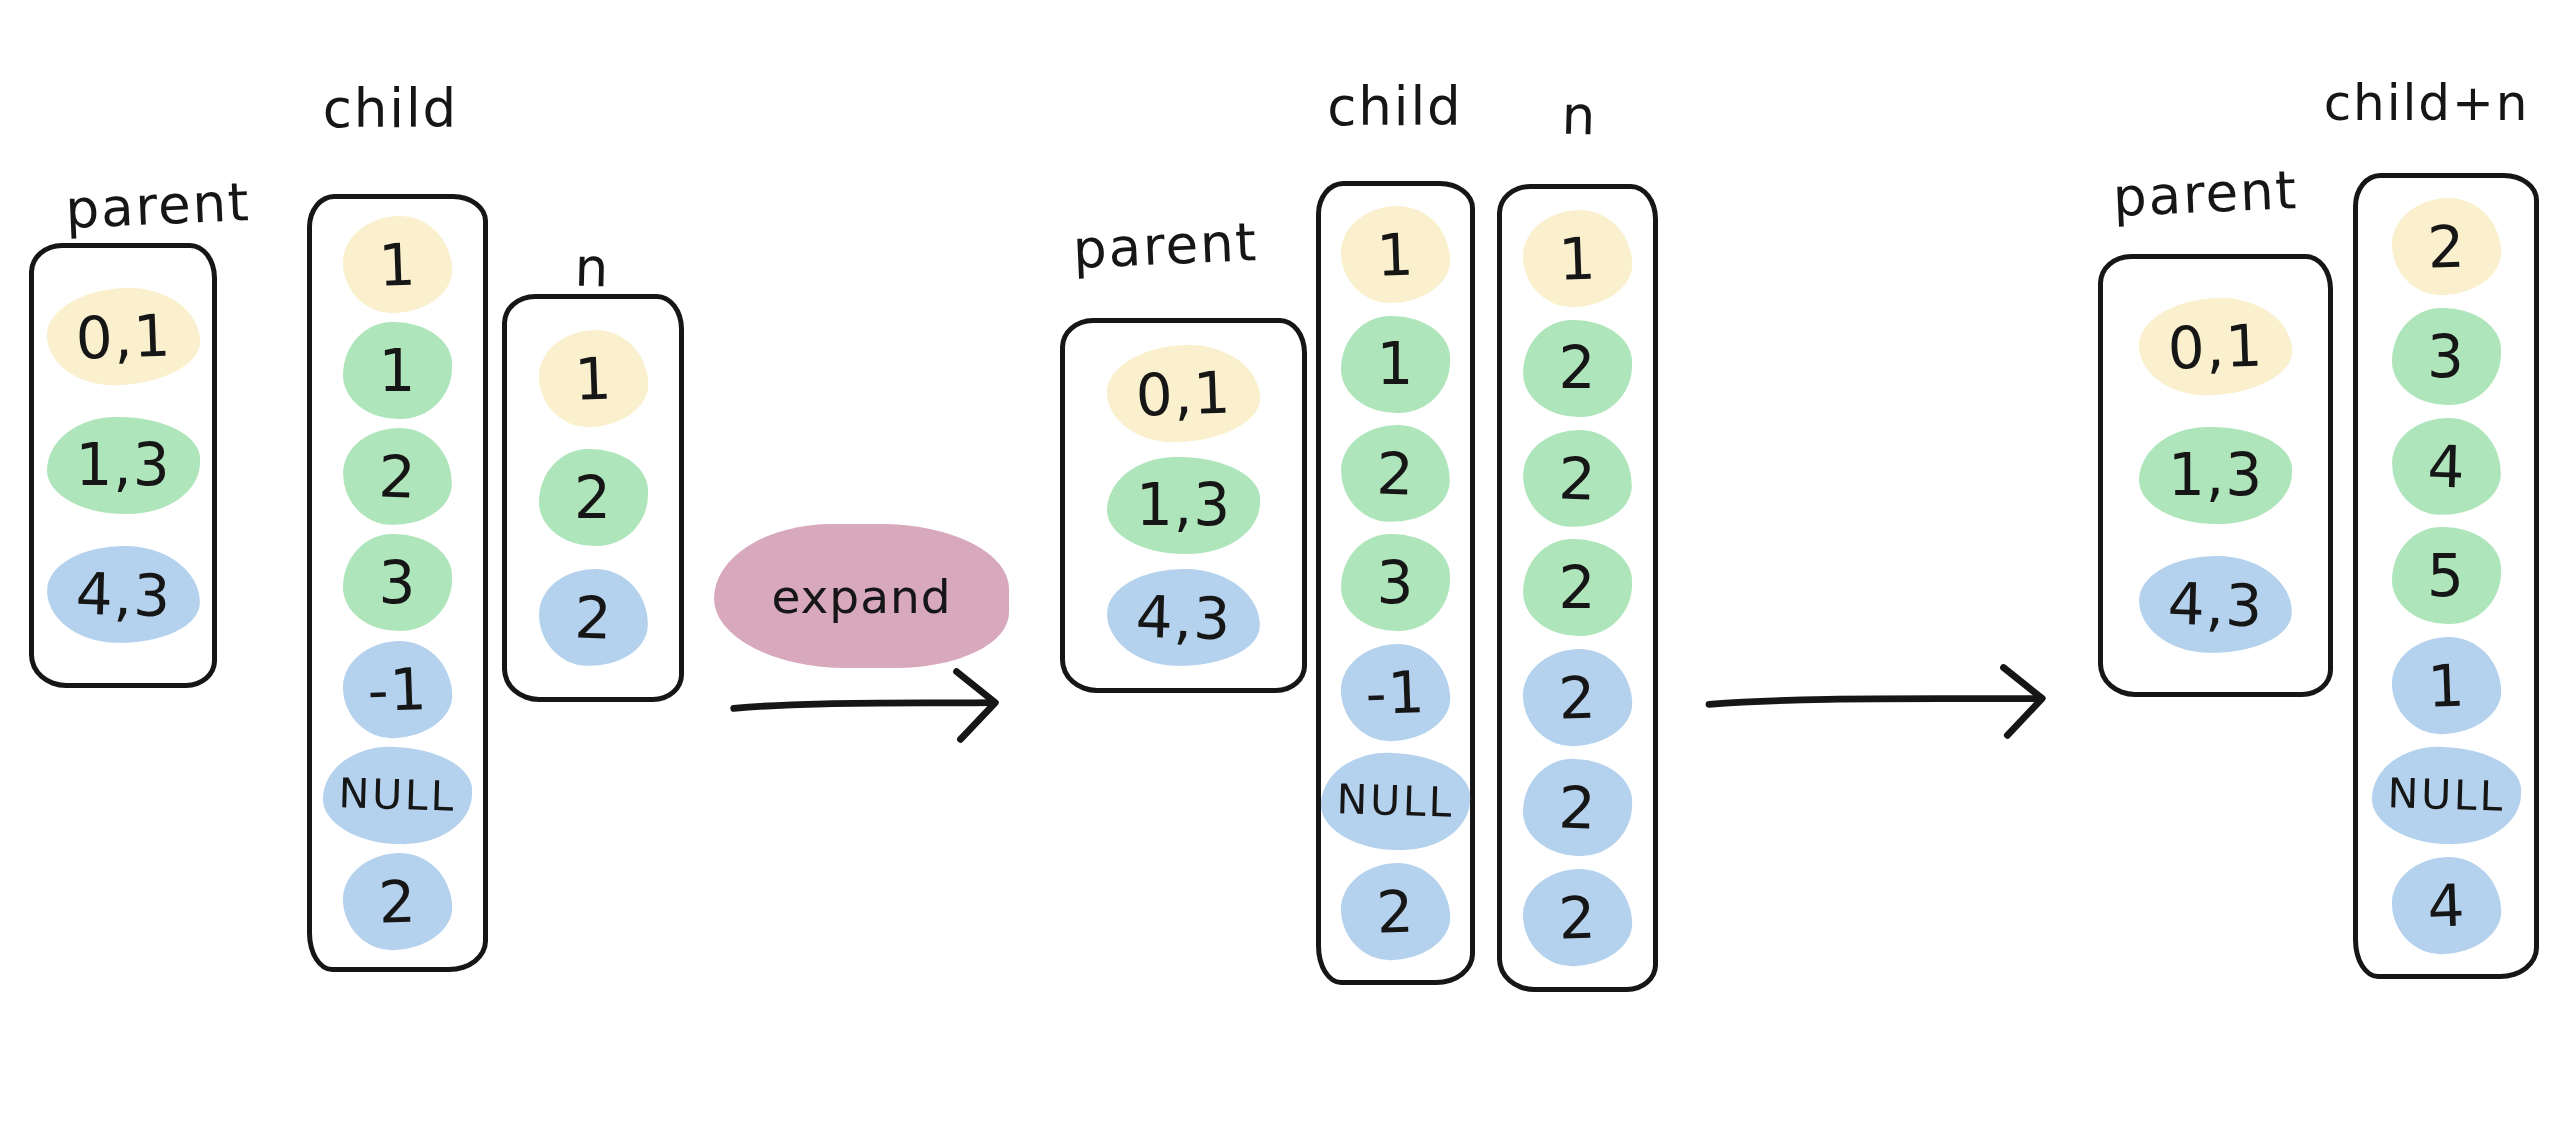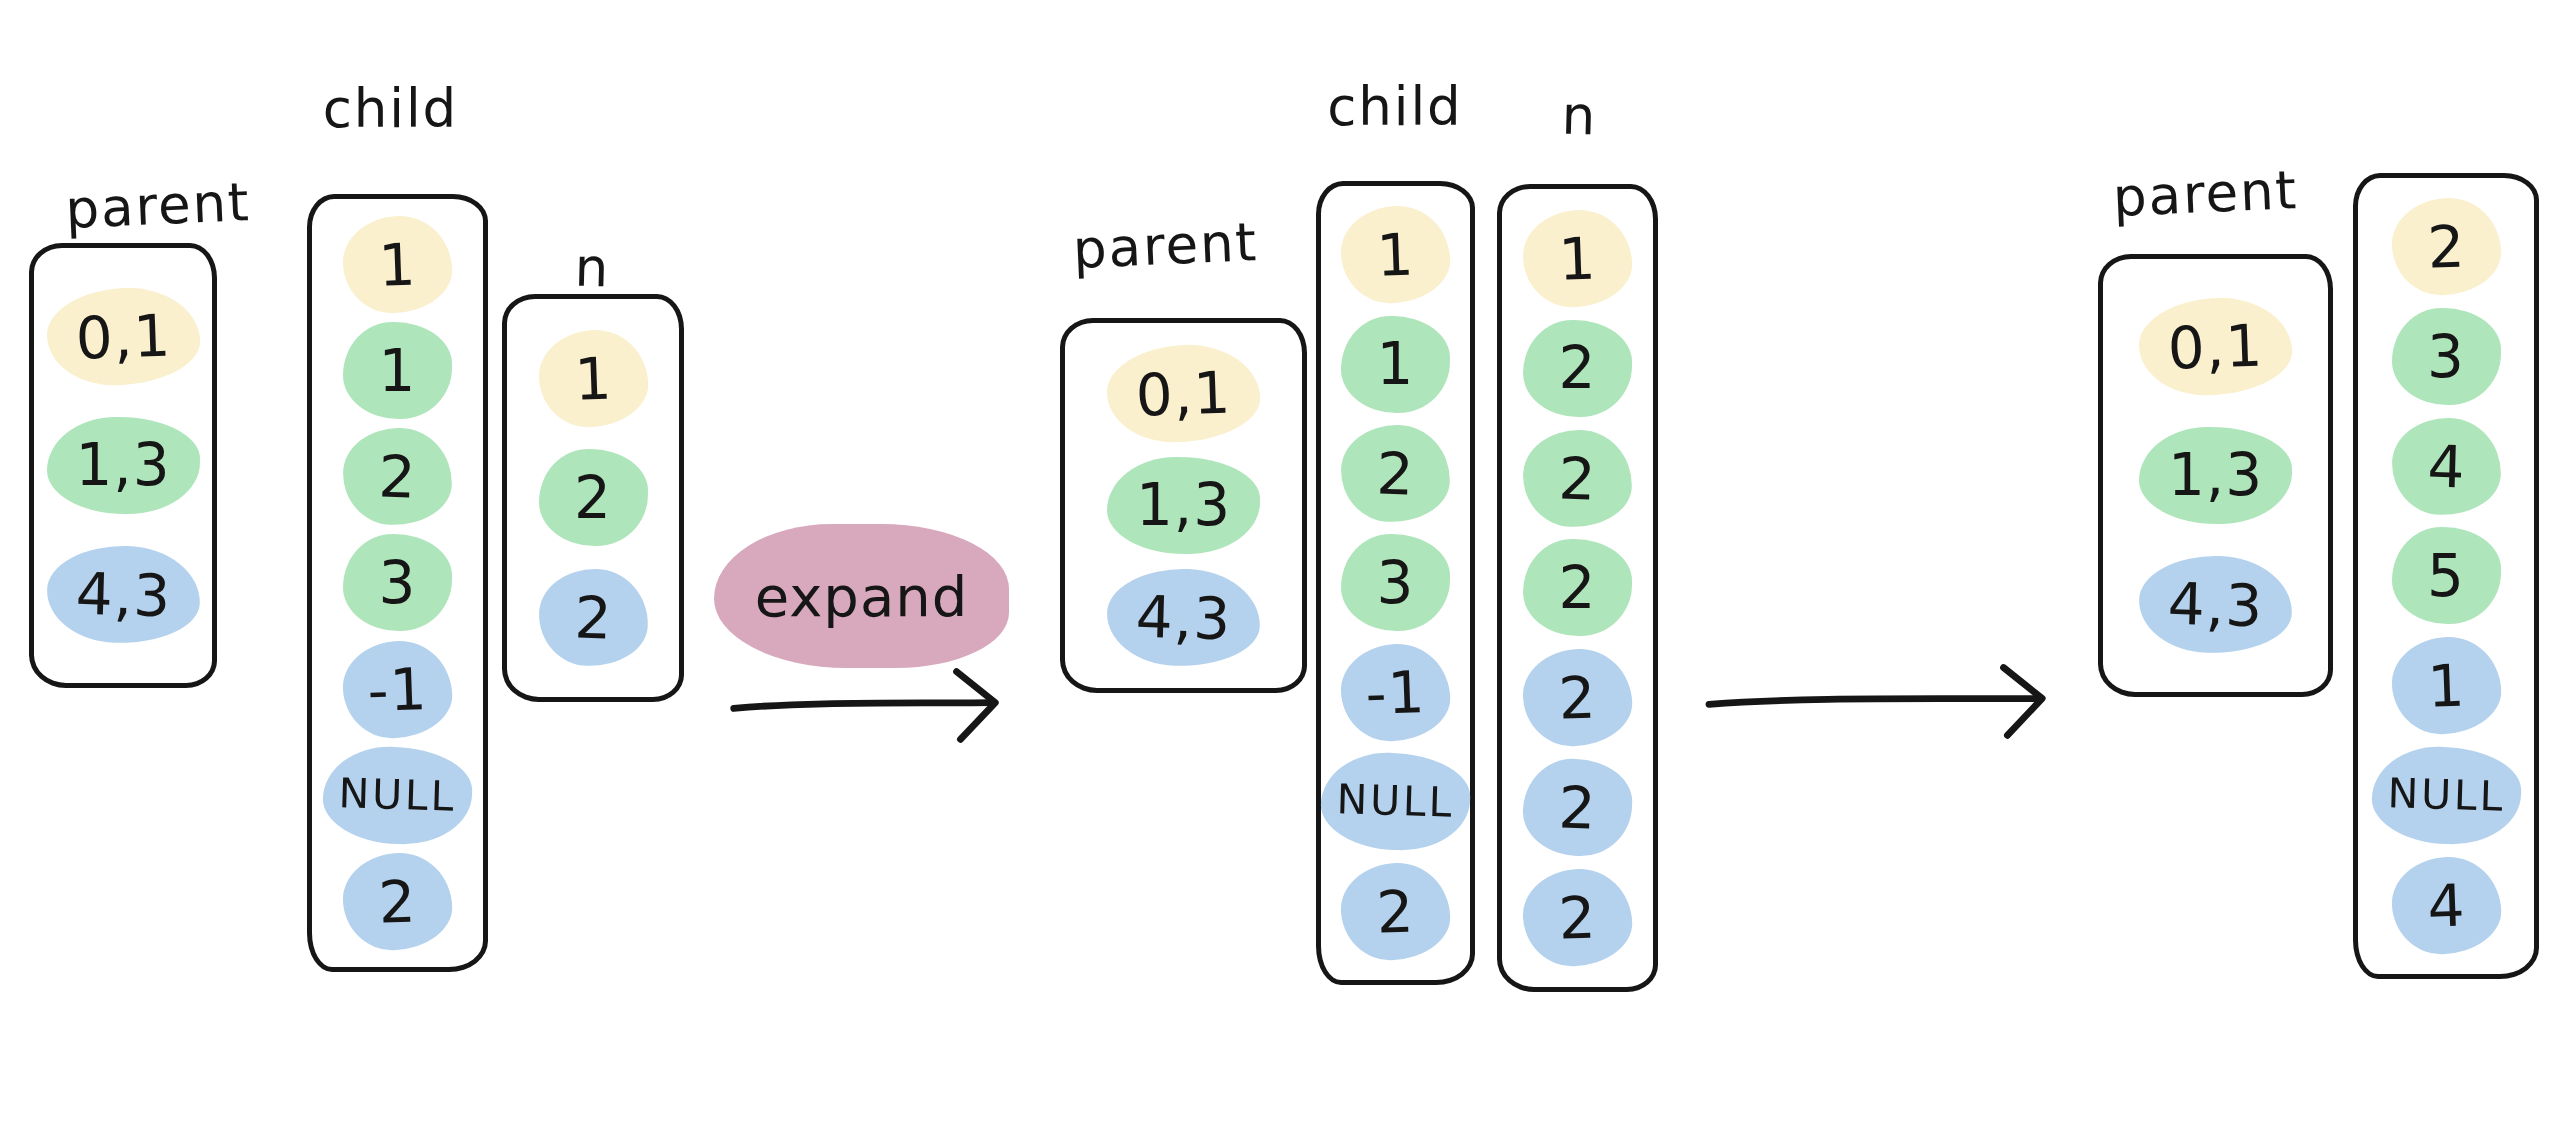--- a/index.html
+++ b/index.html
@@ -59,21 +59,21 @@
   .blob[data-color="green"]{background:#afe5bb;}
   .blob[data-color="blue"]{background:#b4d2ed;}
   .wide .blob{min-width:153px;padding:3.9px 19.4px;}
   .small-text .blob{font-size:41px;letter-spacing:2.9px;font-weight:500;}
   
   .oplabel{
     position:absolute;
     display:flex;align-items:center;justify-content:center;
     background:#d8a8bc;
     color:#161616;
-    font-size:56px;
+    font-size:47px;
     letter-spacing:1px;
     border-radius:48% 52% 46% 54% / 62% 54% 46% 58%;
   }
   .oplabel::before,.oplabel::after{
     content:"";
     position:absolute;
     width:46%;height:62%;
     background:#d8a8bc;
     border-radius:50%;
     z-index:-1;
@@ -209,20 +209,21 @@
         <span class="blob" data-color="blue">2</span>
       </div>
   </div>
 
   <svg class="arrow-svg" style="left:1697px;top:652px;" width="364" height="93" viewBox="0 0 375 96">
     <path d="M12 54 C 120 46 240 49 352 48"></path>
     <path d="M316 16 L356 48 L320 86"></path>
   </svg>
 
   <div class="hlabel tilt-l" style="left:2095px;top:163px;width:221px;">parent</div>
+  <div class="hlabel" style="left:2310px;top:74px;width:233px;font-size:50px;">child+n</div>
 
   <div class="box" style="left:2098px;top:254px;width:235px;height:443px;">
     <div class="cellwrap wide">
         <span class="blob" data-color="yellow">0,1</span>
       </div>
     <div class="cellwrap wide">
         <span class="blob" data-color="green">1,3</span>
       </div>
     <div class="cellwrap wide">
         <span class="blob" data-color="blue">4,3</span>

